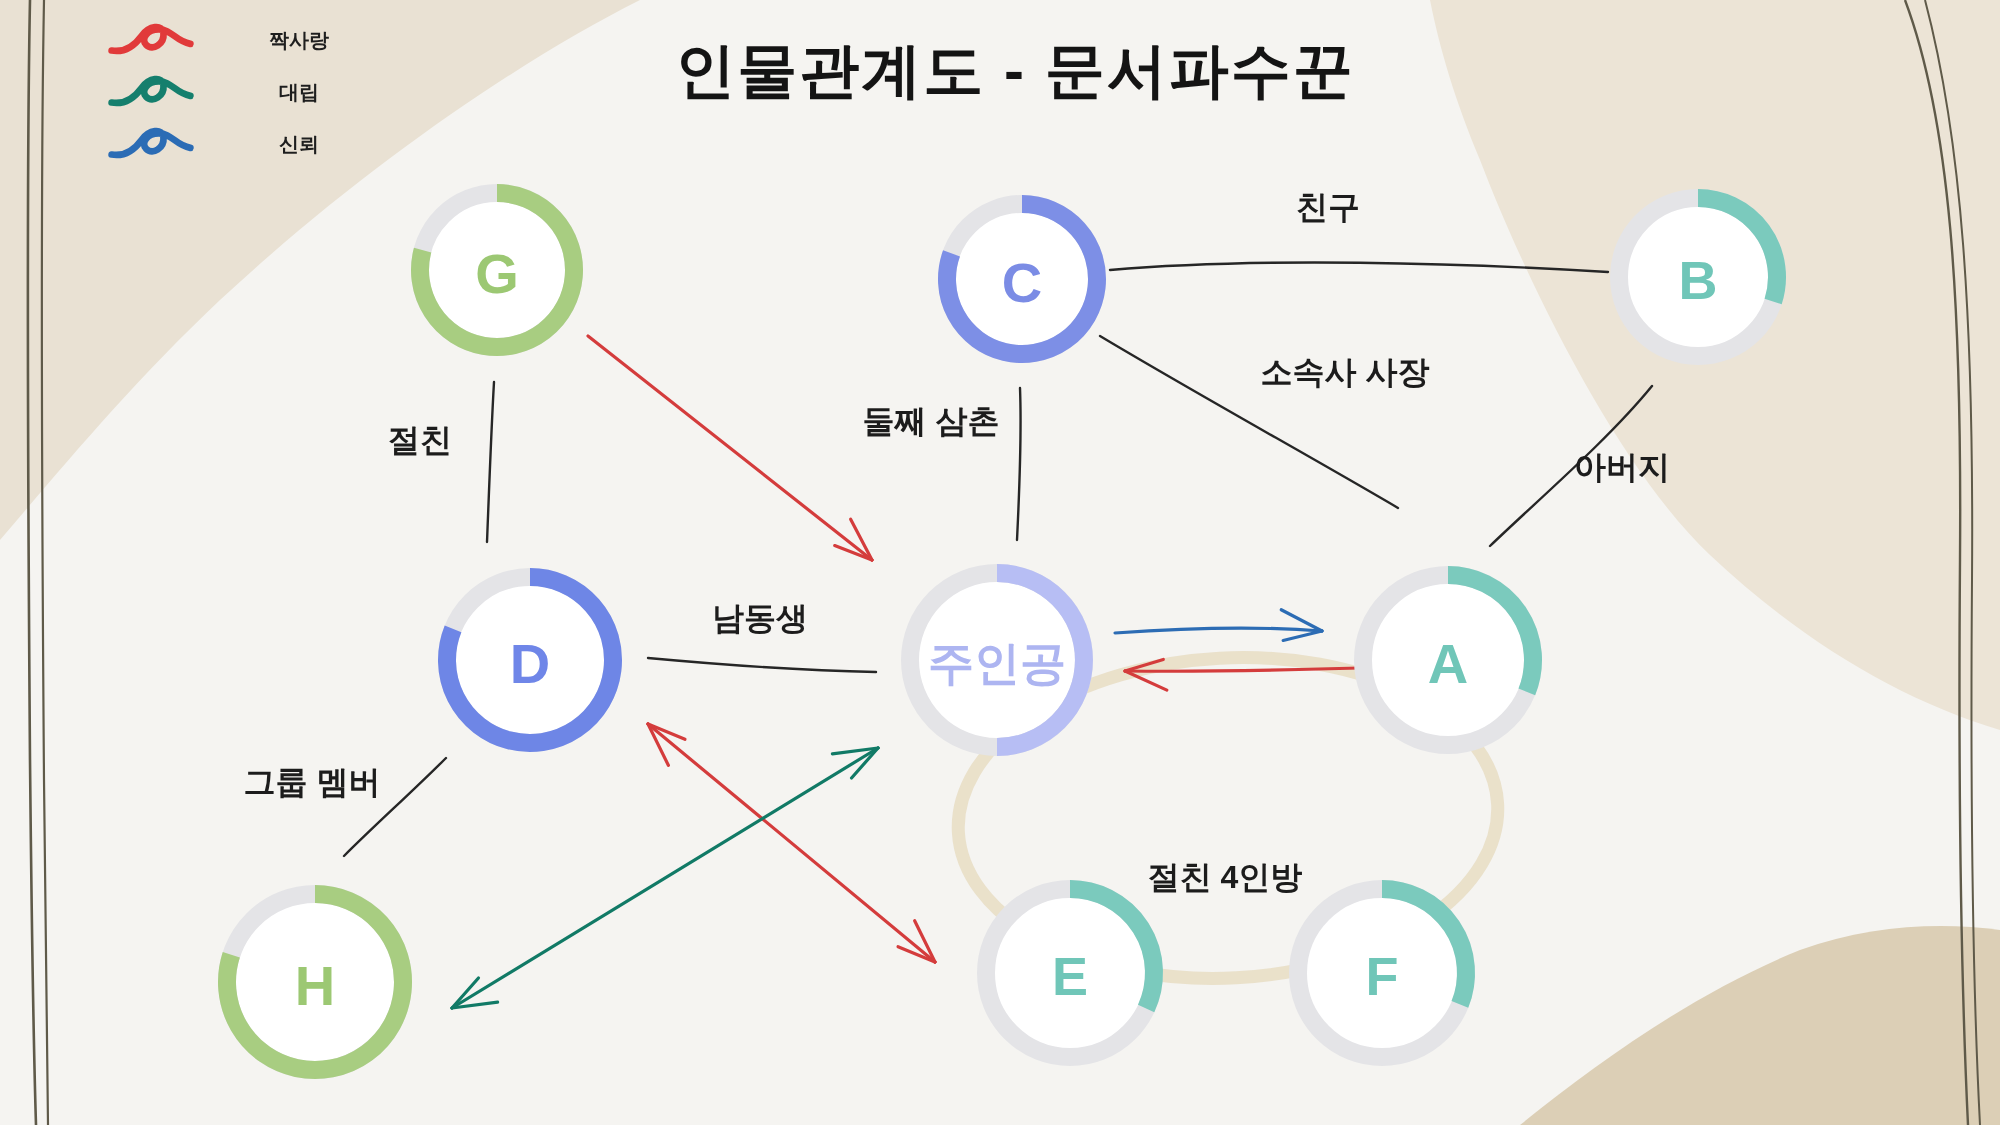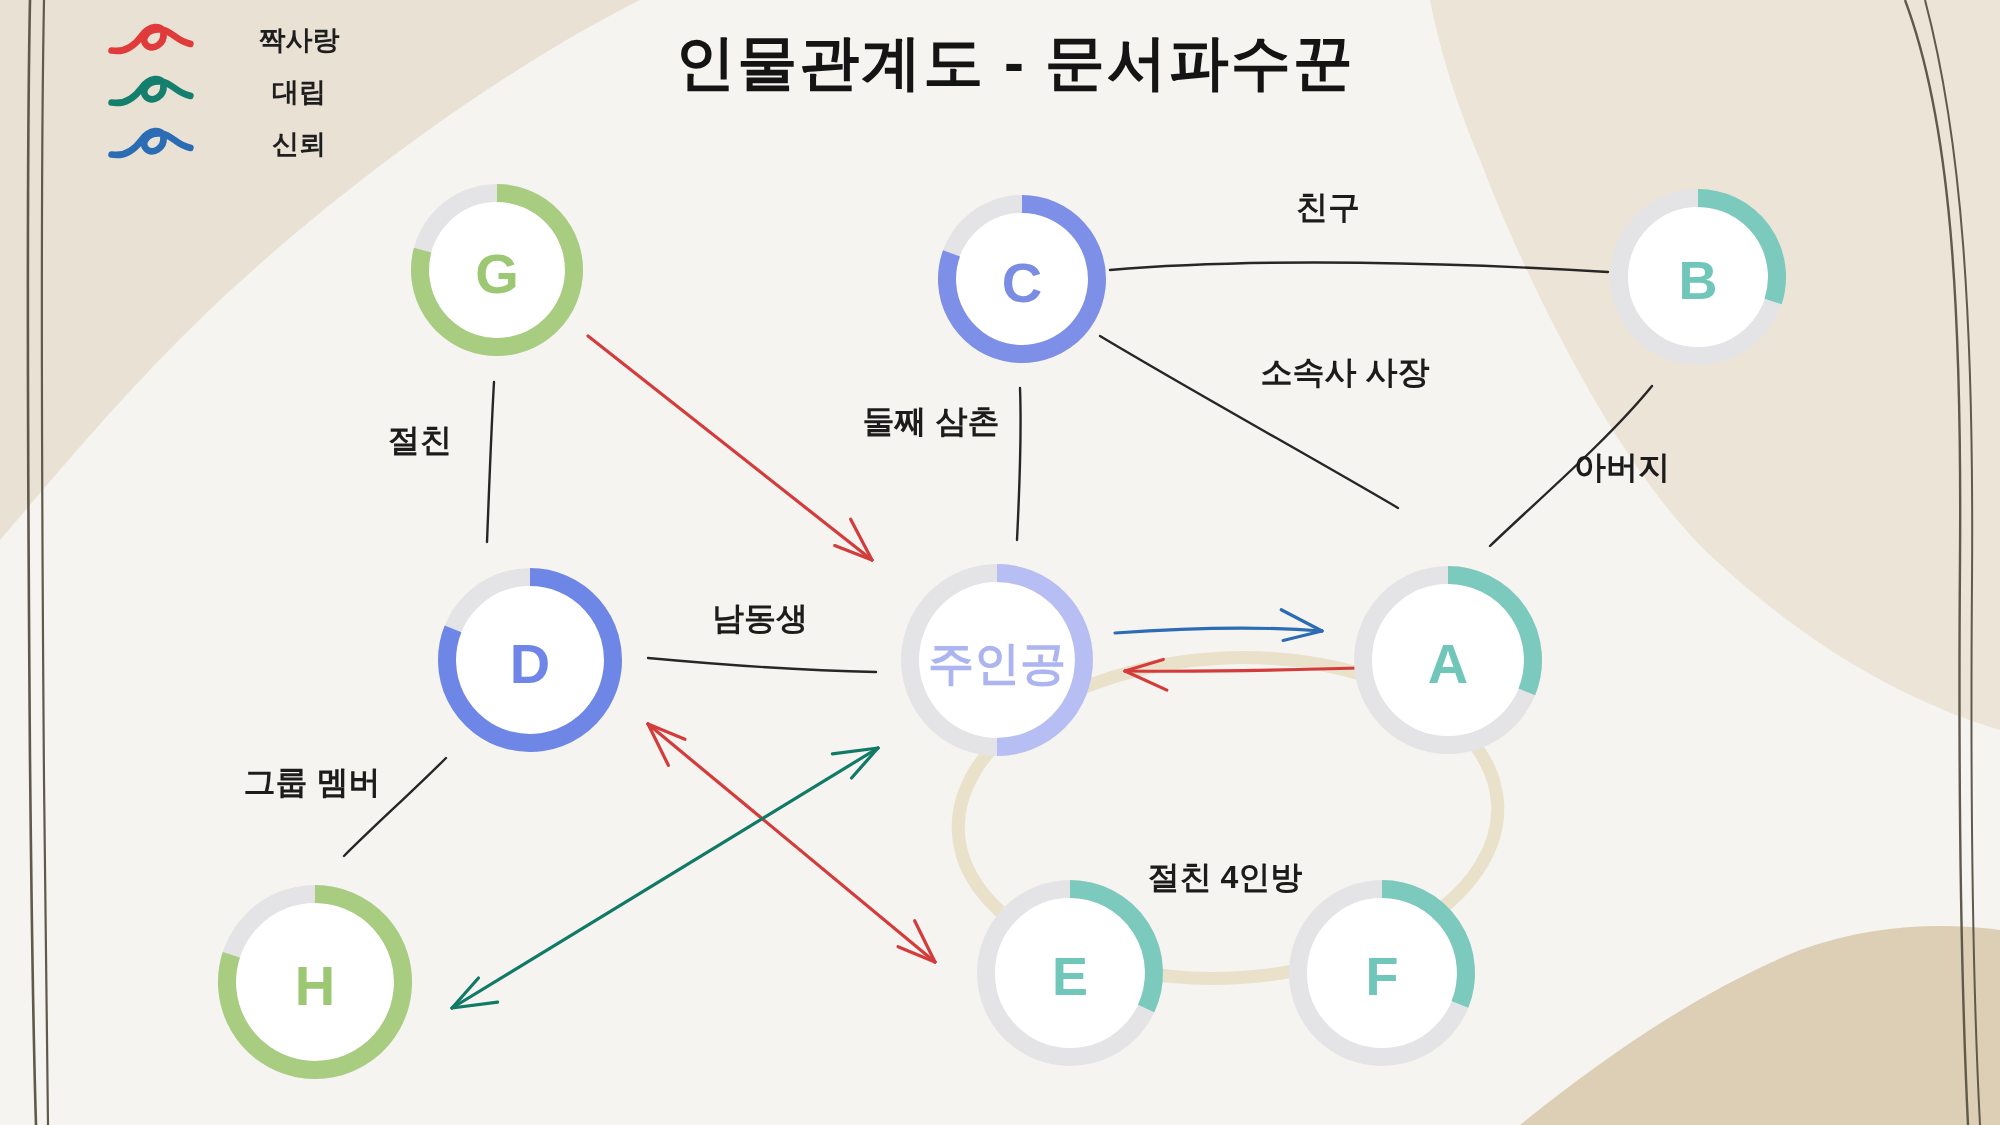--- a/index.html
+++ b/index.html
@@ -1,26 +1,26 @@
 <!DOCTYPE html>
 <html><head>
 <meta charset="utf-8">
 <style>
   html,body{margin:0;padding:0;}
   body{width:2000px;height:1125px;overflow:hidden;background:#f5f4f1;
        font-family:"Liberation Sans","DejaVu Sans",sans-serif;}
   .canvas{position:relative;width:2000px;height:1125px;}
   .layer{position:absolute;left:0;top:0;width:2000px;height:1125px;}
-  .page-title{position:absolute;left:30px;right:0;top:23px;text-align:center;
+  .page-title{position:absolute;left:30px;right:0;top:31px;text-align:center;
       font-size:60px;font-weight:800;color:#141414;letter-spacing:2px;}
   .legend{position:absolute;left:105px;top:14px;}
   .legend-row{display:flex;align-items:center;height:52px;}
   .legend-icon{width:92px;height:48px;}
   .legend-label{display:inline-block;width:120px;text-align:center;
-      font-size:27px;font-weight:600;color:#1e1e1e;margin-left:42px;}
+      font-size:20px;font-weight:600;color:#1e1e1e;margin-left:42px;}
   .edge-label{font-family:"Liberation Sans","DejaVu Sans",sans-serif;
       font-weight:700;font-size:32px;fill:#1c1c1c;}
 </style>
 </head>
 <body>
 
 <div class="canvas">
 
   <svg class="layer" viewBox="0 0 2000 1125">
     <rect x="0" y="0" width="2000" height="1125" fill="#f5f4f1"></rect>

